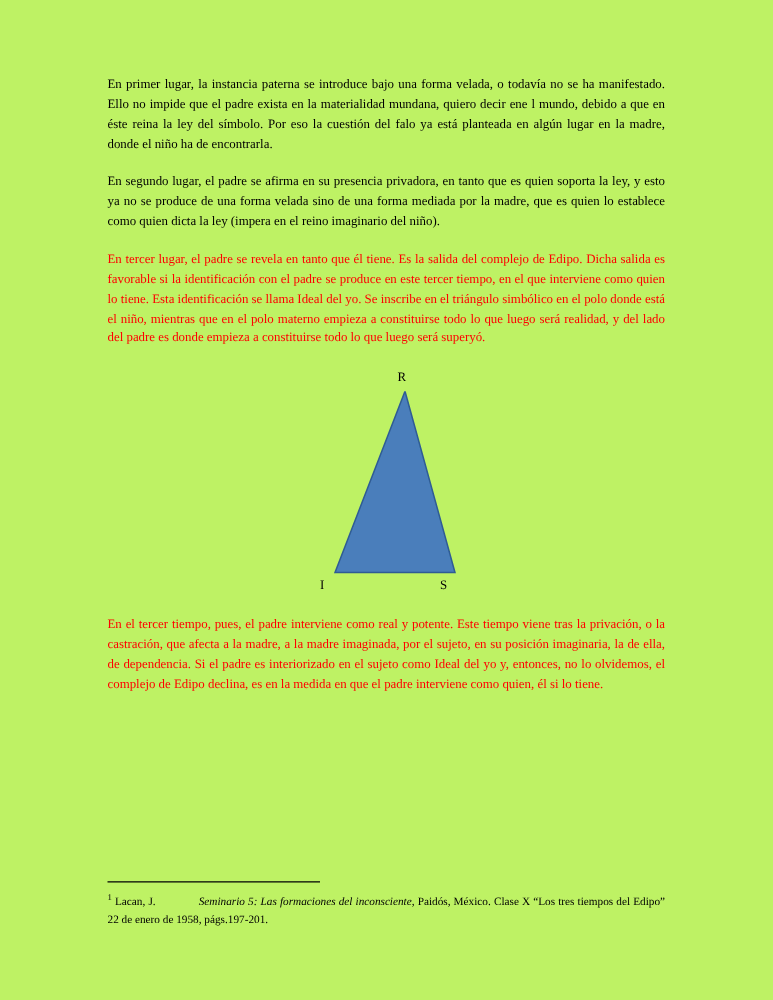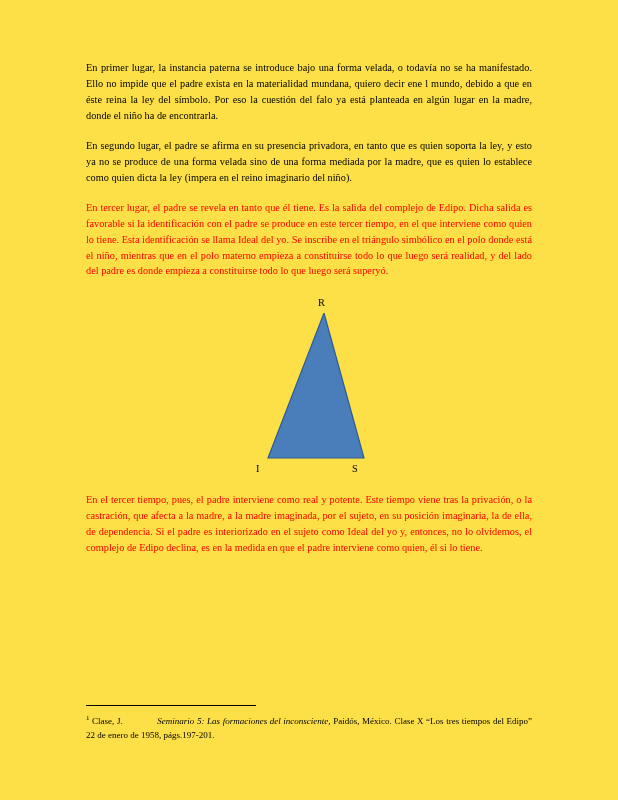--- a/index.html
+++ b/index.html
@@ -12,21 +12,21 @@
     height: 800px;
     font-family: "Liberation Serif", serif;
     color: #000000;
   }
   .page {
     position: relative;
     width: 618px;
     height: 800px;
     box-sizing: border-box;
     padding: 60px 86px 0 86px;
-    background: #fde047;
+    background: #bef264;
   }
   p.para {
     margin: 0 0 14px 0;
     font-size: 10.3px;
     line-height: 1.55;
     text-align: justify;
     color: #000000;
   }
   p.red {
     color: #ff0000;
@@ -101,16 +101,16 @@
         <polygon points="90,0 34,145 130,145" fill="#4a7ebb" stroke="#2f5c94" stroke-width="1.2"></polygon>
       </svg>
     </div>
   </div>
 
   <p class="para red">En el tercer tiempo, pues, el padre interviene como real y potente. Este tiempo viene tras la privación, o la castración, que afecta a la madre, a la madre imaginada, por el sujeto, en su posición imaginaria, la de ella, de dependencia. Si el padre es interiorizado en el sujeto como Ideal del yo y, entonces, no lo olvidemos, el complejo de Edipo declina, es en la medida en que el padre interviene como quien, él si lo tiene.</p>
 
 
   <div class="footnote-area">
     <div class="footnote-rule"></div>
-    <p class="footnote"><sup>1</sup> <span>Clase, J. </span><span class="it">Seminario 5: Las formaciones del inconsciente</span><span>, Paidós, México. Clase X “Los tres tiempos del Edipo” 22 de enero de 1958, págs.197-201.</span></p>
+    <p class="footnote"><sup>1</sup> <span>Lacan, J. </span><span class="it">Seminario 5: Las formaciones del inconsciente</span><span>, Paidós, México. Clase X “Los tres tiempos del Edipo” 22 de enero de 1958, págs.197-201.</span></p>
   </div>
 
 </div>
 
 </body></html>

